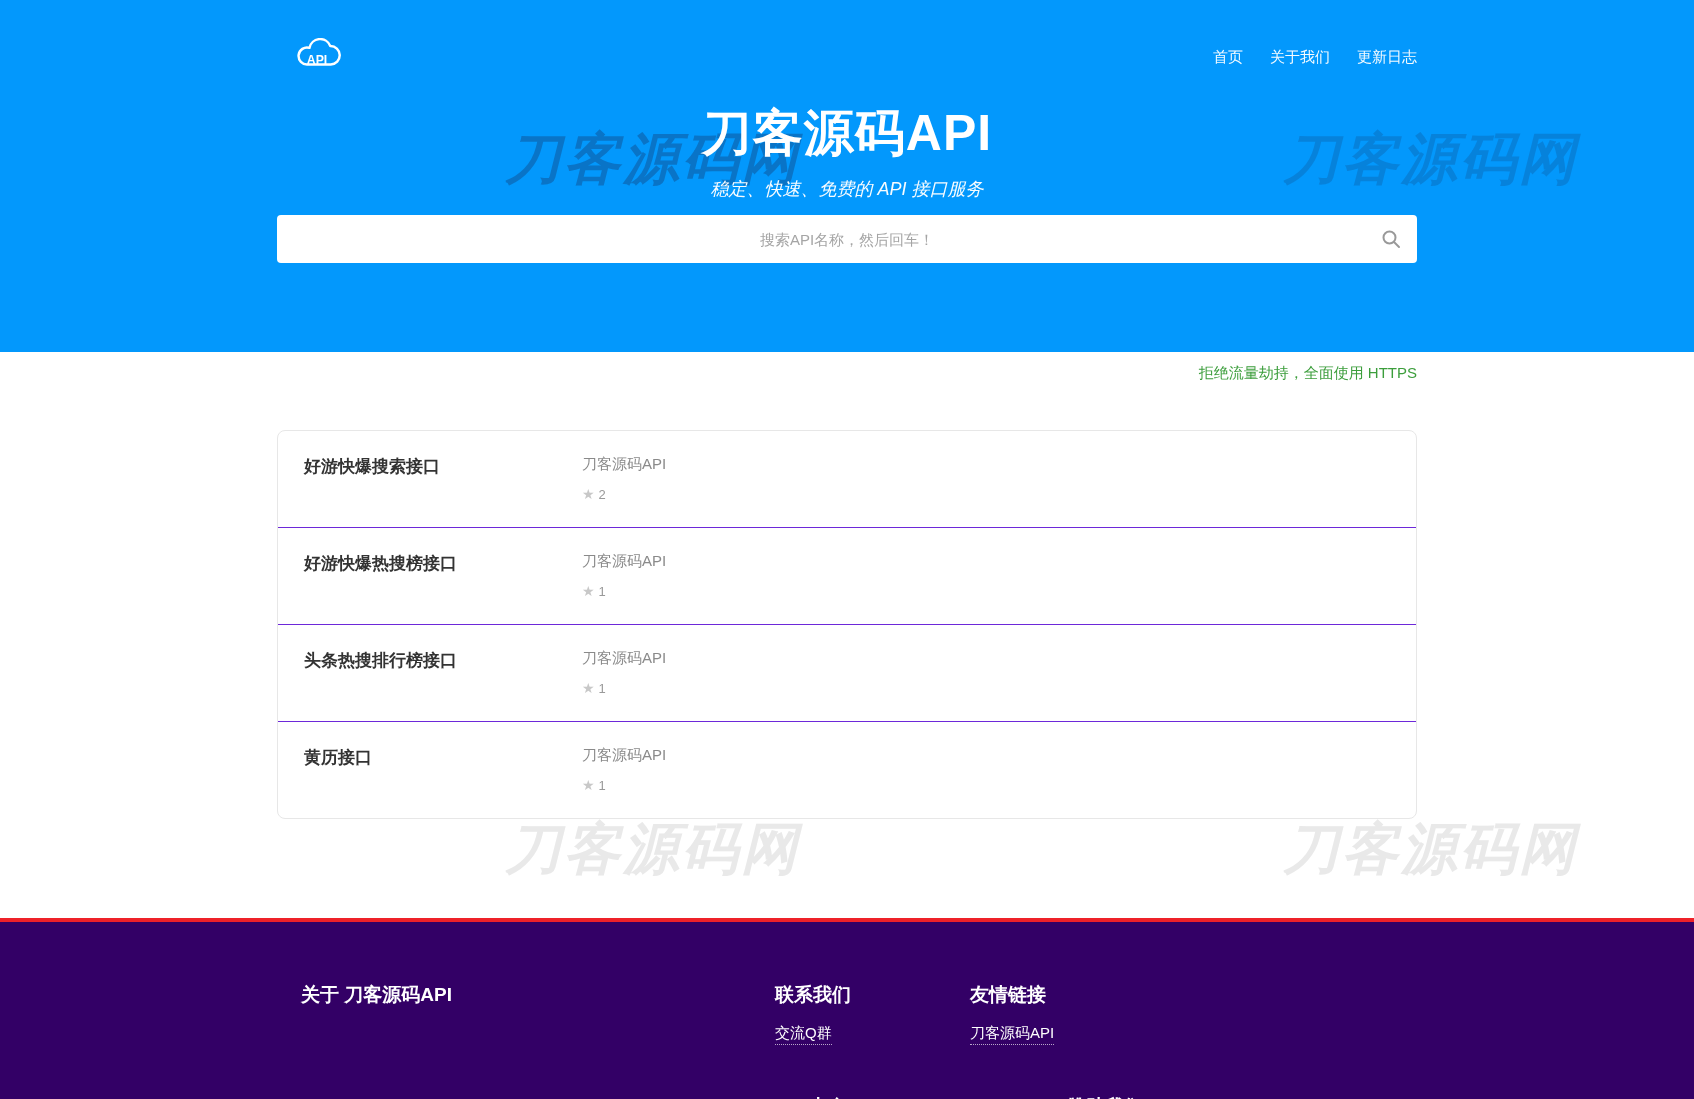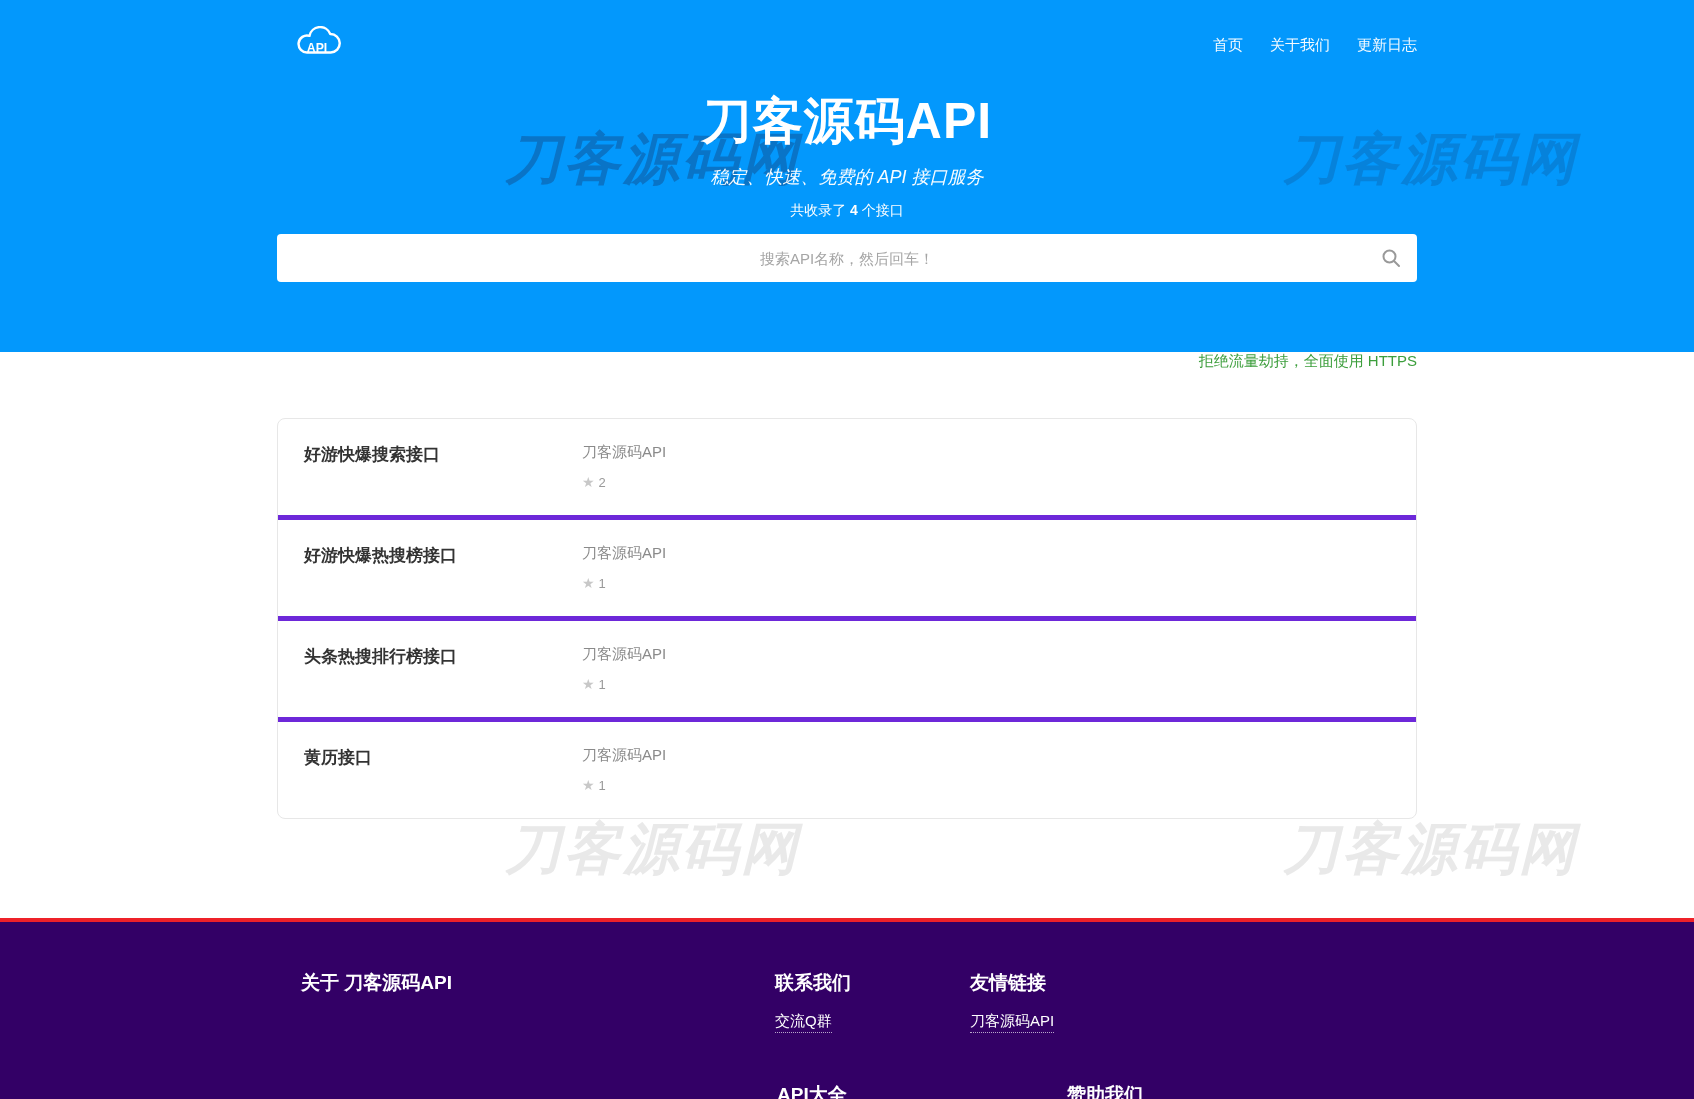--- a/index.html
+++ b/index.html
@@ -1,20 +1,20 @@
 <!DOCTYPE html>
 <html><head>
 <meta charset="utf-8">
 <style>
   * { margin:0; padding:0; box-sizing:border-box; }
   html,body { width:1694px; height:1099px; overflow:hidden; background:#fff;
     font-family:"Liberation Sans","DejaVu Sans",sans-serif; }
   body { position:relative; }
 
-  .container { width:1140px; margin:0 auto; position:relative; }
+  .container { width:1140px; margin:12px auto; position:relative; }
 
   
   .header { height:352px; background:#0398fc; position:relative; overflow:hidden; }
   .wm { position:absolute; font-size:56px; font-weight:bold; font-style:italic;
         letter-spacing:3px; white-space:nowrap; z-index:0; pointer-events:none; }
   .wm-header { color:#0d5fa8; }
   .wm-header.left  { left:505px; top:122px; opacity:.62; }
   .wm-header.right { left:1283px; top:122px; opacity:.38; }
   .wm-bottom { color:#e9e9e9; }
   .wm-bottom.left  { left:505px; top:812px; }
@@ -39,21 +39,21 @@
         font-family:"Liberation Sans","DejaVu Sans",sans-serif; }
   .searchbox input::placeholder { color:#a5a5a5; }
   .search-ico { position:absolute; right:16px; top:50%; transform:translateY(-50%);
                 width:20px; height:20px; cursor:pointer; }
 
   
   .notice { text-align:right; font-size:15px; color:#3c9e3c; }
 
   .api-list { margin-top:47px; background:#fff; border:1px solid #e7e7e7; border-radius:8px; }
   .api-row { display:flex; align-items:flex-start; padding:24px 26px 25px 26px;
-             border-top:5px solid #6d28d9; cursor:pointer; }
+             border-top:1px solid #6d28d9; cursor:pointer; }
   .api-row:first-child { border-top:none; }
   .api-row-title { width:278px; font-size:17px; font-weight:bold; color:#333; }
   .api-row-meta  { font-size:15px; color:#8a8a8a; }
   .api-row-stars { margin-top:12px; font-size:13px; color:#9a9a9a; }
   .api-row-stars .star { color:#c8c8c8; font-size:14px; margin-right:4px; }
 
   
   .footer { margin-top:99px; border-top:4px solid #ee2129; background:#330066;
             height:340px; padding-top:48px; }
   .footer .col { position:absolute; color:#fff; }
@@ -86,21 +86,20 @@
       <div class="nav">
         <a>首页</a>
         <a>关于我们</a>
         <a>更新日志</a>
       </div>
     </div>
 
     <div class="hero">
       <div class="hero-title">刀客源码API</div>
       <div class="hero-sub">稳定、快速、免费的 API 接口服务</div>
-      <div class="hero-count"><span>共收录了 </span><b>4</b><span> 个接口</span></div>
 
       <div class="searchbox">
         <input type="text" placeholder="搜索API名称，然后回车！" style="">
         <svg class="search-ico" viewBox="0 0 20 20">
           <circle cx="8.5" cy="8.5" r="6" fill="none" stroke="#999" stroke-width="2"></circle>
           <line x1="13" y1="13" x2="18" y2="18" stroke="#999" stroke-width="2" stroke-linecap="round"></line>
         </svg>
       </div>
     </div>
   </div>

